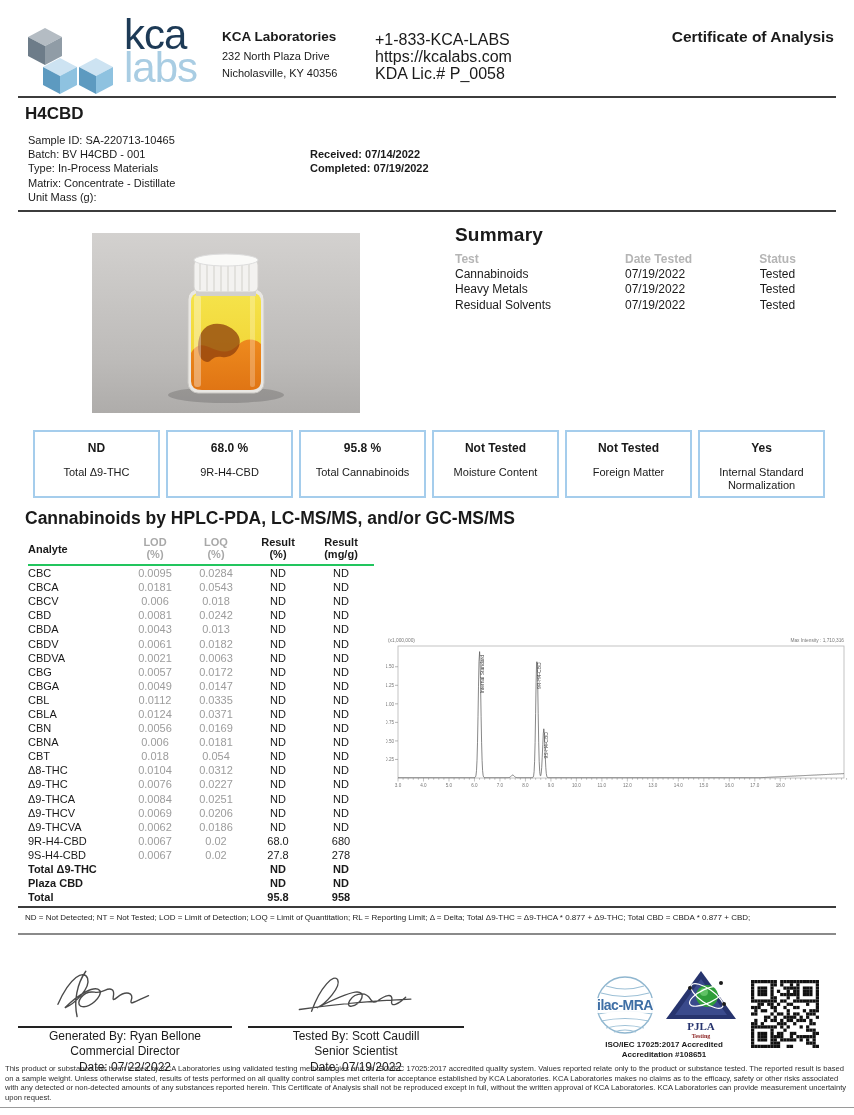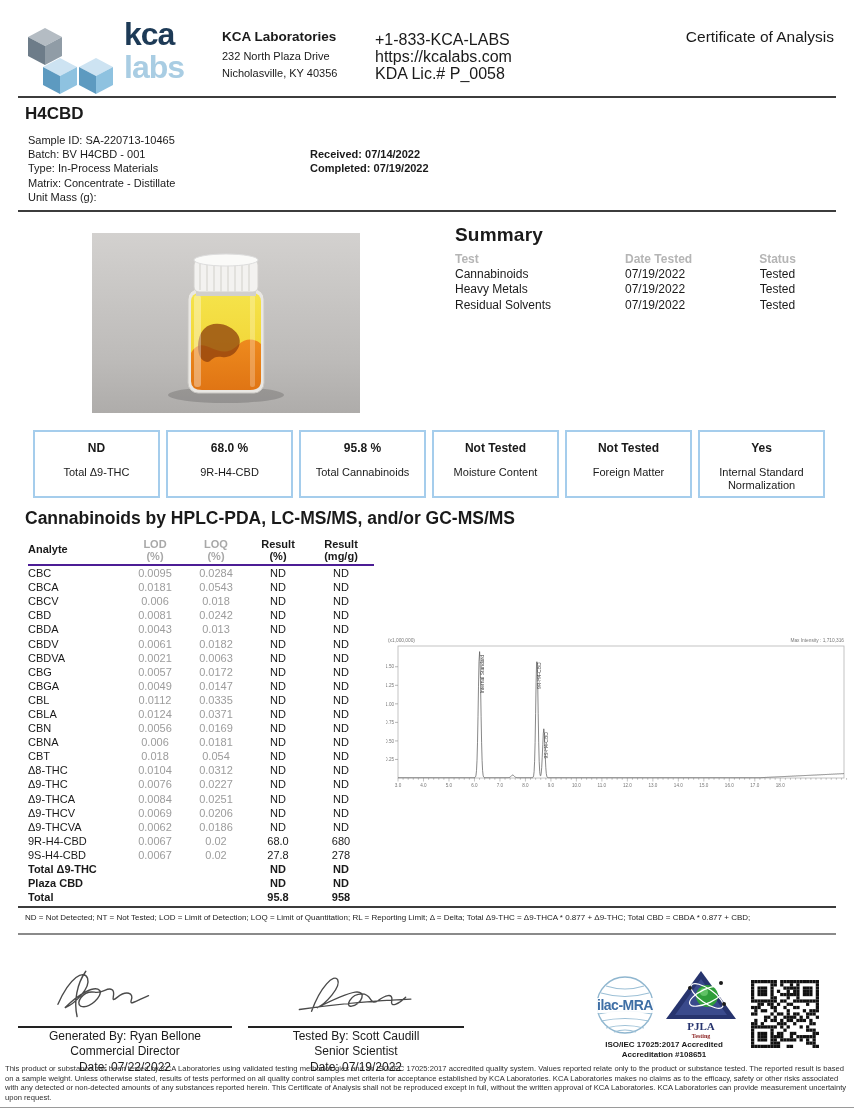--- a/index.html
+++ b/index.html
@@ -1,27 +1,27 @@
 <!DOCTYPE html>
 <html><head>
 <meta charset="utf-8">
 <style>
   html,body{margin:0;padding:0;background:#fff;}
   .page{position:relative;width:854px;height:1115px;background:#fff;overflow:hidden;
         font-family:"Liberation Sans",sans-serif;color:#1a1a1a;}
   
   .logo{position:absolute;left:14px;top:12px;width:200px;height:82px;}
-  .logo-text{position:absolute;left:110px;top:6px;line-height:33px;font-weight:bold;
-             font-size:32px;letter-spacing:-1px;}
+  .logo-text{position:absolute;left:110px;top:6px;line-height:33px;font-weight:normal;
+             font-size:42px;letter-spacing:-1px;}
   .logo-kca{color:#1d3a56;display:block;}
   .logo-labs{color:#a9cde3;display:block;}
   .company{position:absolute;left:222px;top:28px;font-size:11px;line-height:17px;}
   .company .cname{font-weight:bold;font-size:13.5px;margin-bottom:3px;}
   .contact{position:absolute;left:375px;top:31px;font-size:16px;line-height:17px;}
-  .doc-title{position:absolute;right:20px;top:28px;font-size:15.5px;font-weight:normal;}
+  .doc-title{position:absolute;right:20px;top:28px;font-size:15.5px;font-weight:bold;}
   .rule{position:absolute;left:18px;right:18px;border-top:2px solid #3c3c3c;}
   .rule.light{border-top:2px solid #8a8a8a;}
   .rule1{top:96px;} .rule2{top:210px;} .rule3{top:906px;} .rule4{top:933px;}
   .rule5{top:1107px;left:0;right:0;border-top:1.5px solid #9a9a9a;}
   
   .sample-name{position:absolute;left:25px;top:104px;font-size:17px;font-weight:bold;}
   .sample-info{position:absolute;left:28px;top:133px;font-size:11px;line-height:14.2px;}
   .sample-dates{position:absolute;left:310px;top:147px;font-size:11px;line-height:14.2px;font-weight:bold;}
   
   .photo{position:absolute;left:92px;top:233px;width:268px;height:180px;}
@@ -32,21 +32,21 @@
   .scol1{width:170px;} .scol2{width:115px;} .scol3{width:75px;text-align:center;}
   .shead{color:#b5b5b5;font-weight:bold;}
   
   .boxes{position:absolute;left:33px;top:430px;display:flex;gap:6px;}
   .box{width:123px;height:64px;border:2px solid #a5cdec;text-align:center;background:#fff;}
   .box-value{margin-top:9px;font-size:12px;font-weight:bold;}
   .box-label{margin-top:11px;font-size:11px;line-height:13px;padding:0 4px;}
   
   .section-title{position:absolute;left:25px;top:508px;font-size:17.5px;font-weight:bold;}
   .atable{position:absolute;left:28px;top:536px;width:346px;font-size:11px;}
-  .ahead{display:flex;align-items:flex-end;border-bottom:2px solid #4c1d95;padding-bottom:2px;height:26px;}
+  .ahead{display:flex;align-items:flex-start;border-bottom:2px solid #22c55e;padding-bottom:2px;height:26px;}
   .ahead .hc{line-height:12px;font-weight:bold;}
   .hc1{width:98px;align-self:center;} .hc2{width:58px;text-align:center;color:#a8a8a8;}
   .hc3{width:64px;text-align:center;color:#a8a8a8;}
   .hc4{width:60px;text-align:center;} .hc5{width:66px;text-align:center;}
   .arow{display:flex;height:14.1px;align-items:center;}
   .arow .c1{width:98px;} .arow .c2{width:58px;text-align:center;color:#9c9c9c;}
   .arow .c3{width:64px;text-align:center;color:#9c9c9c;}
   .arow .c4{width:60px;text-align:center;} .arow .c5{width:66px;text-align:center;}
   .arow.bold{font-weight:bold;}
   .footnote{position:absolute;left:25px;top:913px;right:20px;font-size:8px;color:#222;}

